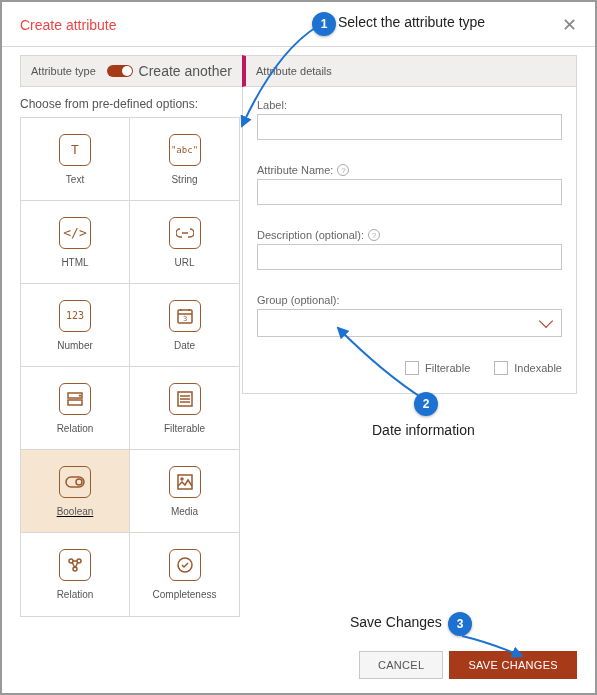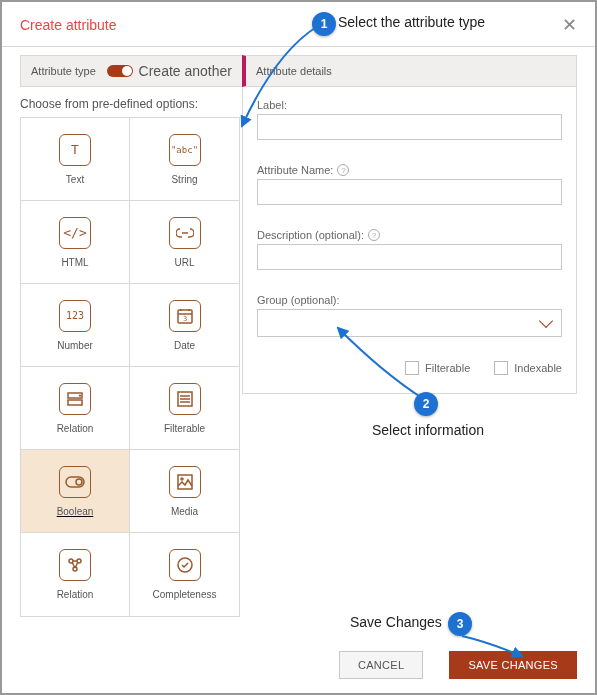--- a/index.html
+++ b/index.html
@@ -188,21 +188,21 @@
     cursor: pointer;
   }
   .checkbox-box {
     width: 14px; height: 14px;
     border: 1px solid #b8b8b8;
   }
   .footer {
     position: absolute;
     bottom: 14px; right: 18px;
     display: flex;
-    gap: 26px;
+    gap: 6px;
   }
   .btn {
     height: 28px;
     padding: 0 18px;
     font-size: 11px;
     letter-spacing: 0.3px;
     border: 1px solid #c8c8c8;
     background: #f5f5f5;
     color: #555;
     cursor: pointer;
@@ -423,21 +423,21 @@
         <marker id="ah1" markerWidth="6" markerHeight="6" refX="5" refY="3" orient="auto">
           <path d="M0,0 L6,3 L0,6 Z" fill="#1d72d1"></path>
         </marker>
       </defs>
     <path d="M82,4 Q40,30 6,104" stroke="#1d72d1" stroke-width="2" fill="none" marker-end="url(#ah1)"></path>
   </svg>
 
   <div class="balloon" style="left:412px; top:390px;">
     <span>2</span>
   </div>
-  <div class="anno-text" style="left:370px; top:420px;">Select information</div>
+  <div class="anno-text" style="left:370px; top:420px;">Date information</div>
   <svg class="arrow" style="left:330px; top:320px;" width="100" height="80">
     <defs>
         <marker id="ah2" markerWidth="6" markerHeight="6" refX="5" refY="3" orient="auto">
           <path d="M0,0 L6,3 L0,6 Z" fill="#1d72d1"></path>
         </marker>
       </defs>
     <path d="M90,76 Q50,50 6,6" stroke="#1d72d1" stroke-width="2" fill="none" marker-end="url(#ah2)"></path>
   </svg>
 
   <div class="balloon" style="left:446px; top:610px;">

